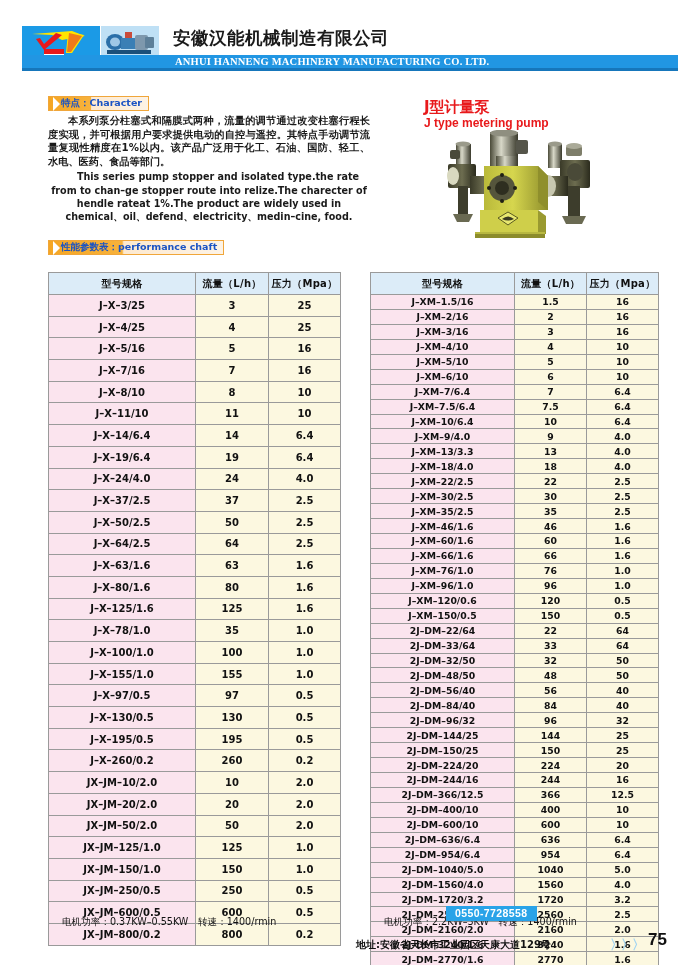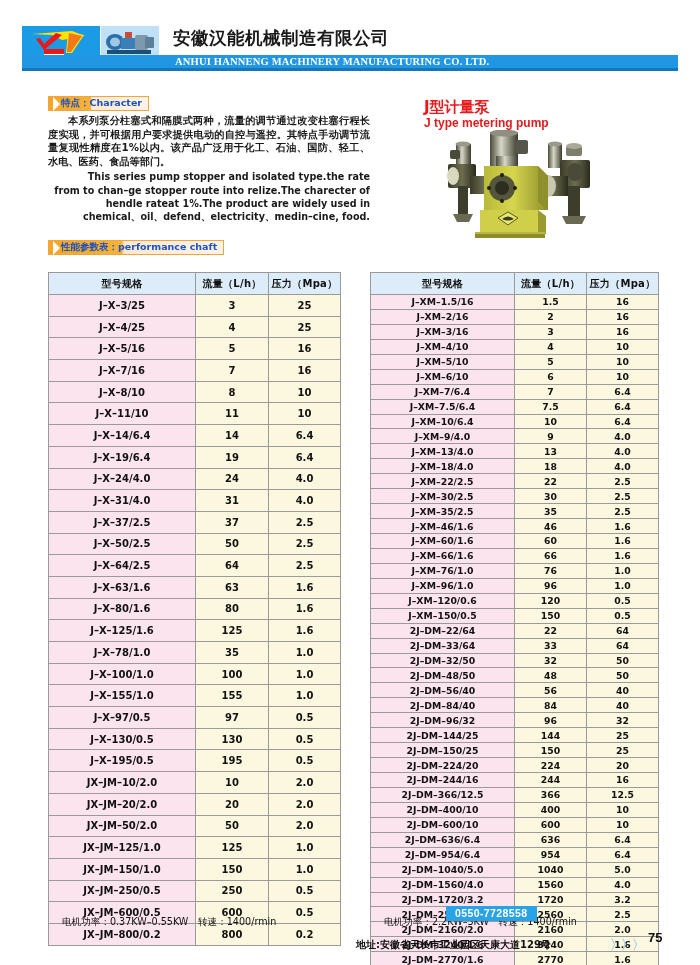--- a/index.html
+++ b/index.html
@@ -115,21 +115,21 @@
     text-indent: 20px;
     text-align: justify;
     font-family: "DejaVu Sans","Liberation Sans", sans-serif;
   }
   .desc-en {
     margin-top: 2px;
     font-size: 9.6px;
     line-height: 13.3px;
     font-weight: bold;
     text-indent: 18px;
-    text-align: right;
+    text-align: center;
     font-family: "DejaVu Sans","Liberation Sans", sans-serif;
   }
 
   
   .prod-title-cn {
     position: absolute;
     left: 424px; top: 98px;
     font-size: 15px;
     font-weight: bold;
     color: #e8191b;
@@ -231,21 +231,21 @@
     left: 610px; top: 936px;
     font-size: 13px;
     font-weight: bold;
     color: #9fd3f2;
     letter-spacing: -2px;
     white-space: nowrap;
   }
   .page-num {
     position: absolute;
     left: 648px; top: 930px;
-    font-size: 13px;
+    font-size: 17px;
     font-weight: bold;
     color: #111111;
   }
 </style>
 </head>
 <body>
 
 <div id="page">
 
   <div class="header">
@@ -413,25 +413,20 @@
           <td class="c-model">J–X–19/6.4</td>
           <td class="c-flow">19</td>
           <td class="c-press">6.4</td>
         </tr>
         <tr>
           <td class="c-model">J–X–24/4.0</td>
           <td class="c-flow">24</td>
           <td class="c-press">4.0</td>
         </tr>
         <tr>
-          <td class="c-model">J–X–31/4.0</td>
-          <td class="c-flow">31</td>
-          <td class="c-press">4.0</td>
-        </tr>
-        <tr>
           <td class="c-model">J–X–37/2.5</td>
           <td class="c-flow">37</td>
           <td class="c-press">2.5</td>
         </tr>
         <tr>
           <td class="c-model">J–X–50/2.5</td>
           <td class="c-flow">50</td>
           <td class="c-press">2.5</td>
         </tr>
         <tr>
@@ -476,20 +471,25 @@
         </tr>
         <tr>
           <td class="c-model">J–X–130/0.5</td>
           <td class="c-flow">130</td>
           <td class="c-press">0.5</td>
         </tr>
         <tr>
           <td class="c-model">J–X–195/0.5</td>
           <td class="c-flow">195</td>
           <td class="c-press">0.5</td>
+        </tr>
+        <tr>
+          <td class="c-model">J–X–260/0.2</td>
+          <td class="c-flow">260</td>
+          <td class="c-press">0.2</td>
         </tr>
         <tr>
           <td class="c-model">JX–JM–10/2.0</td>
           <td class="c-flow">10</td>
           <td class="c-press">2.0</td>
         </tr>
         <tr>
           <td class="c-model">JX–JM–20/2.0</td>
           <td class="c-flow">20</td>
           <td class="c-press">2.0</td>
@@ -586,21 +586,21 @@
           <td class="c-model">J–XM–10/6.4</td>
           <td class="c-flow">10</td>
           <td class="c-press">6.4</td>
         </tr>
         <tr>
           <td class="c-model">J–XM–9/4.0</td>
           <td class="c-flow">9</td>
           <td class="c-press">4.0</td>
         </tr>
         <tr>
-          <td class="c-model">J–XM–13/4.0</td>
+          <td class="c-model">J–XM–13/3.3</td>
           <td class="c-flow">13</td>
           <td class="c-press">4.0</td>
         </tr>
         <tr>
           <td class="c-model">J–XM–18/4.0</td>
           <td class="c-flow">18</td>
           <td class="c-press">4.0</td>
         </tr>
         <tr>
           <td class="c-model">J–XM–22/2.5</td>

